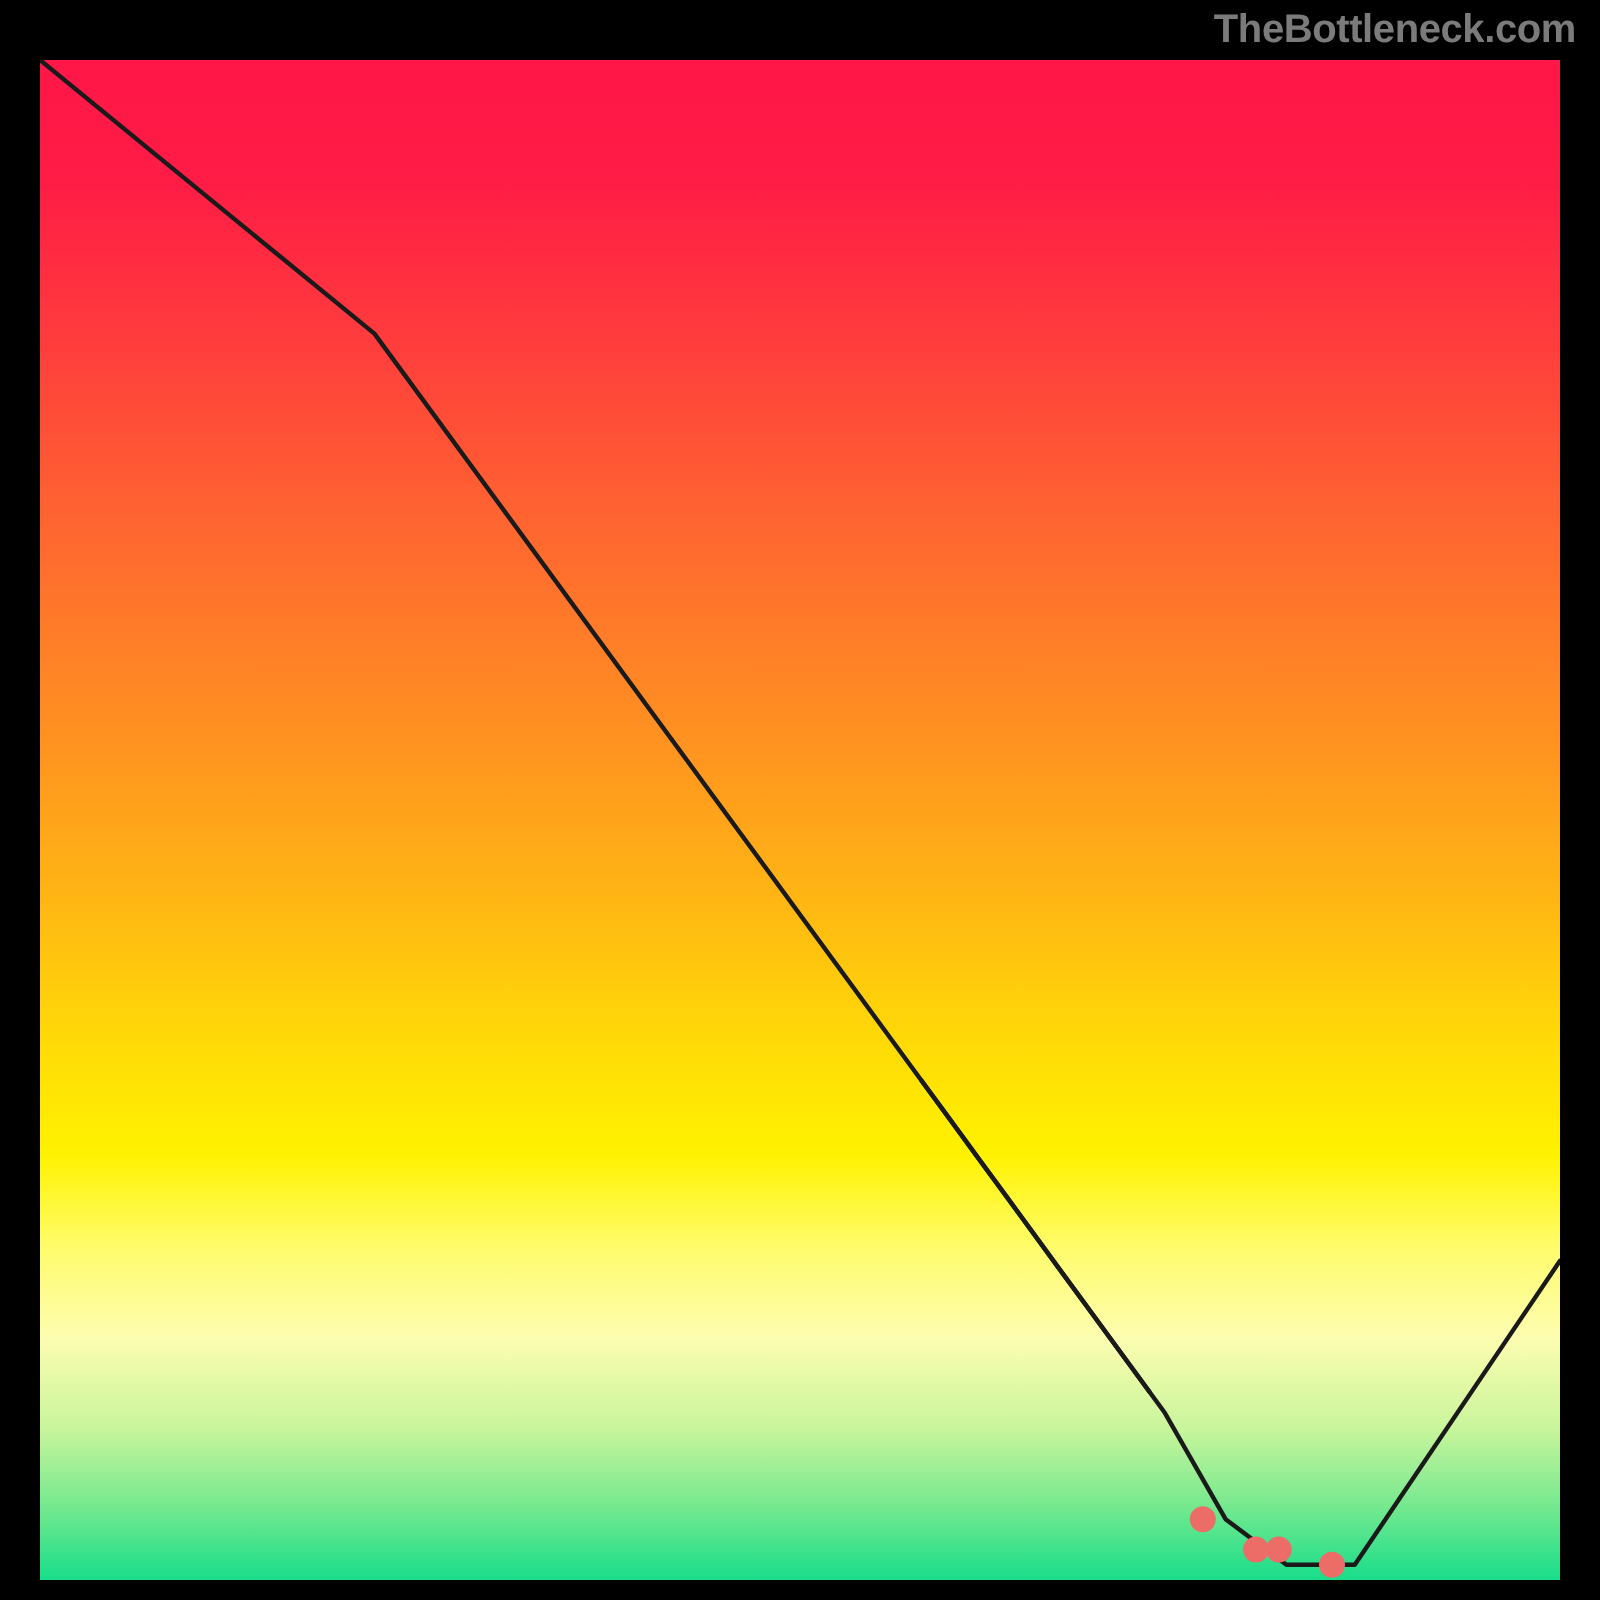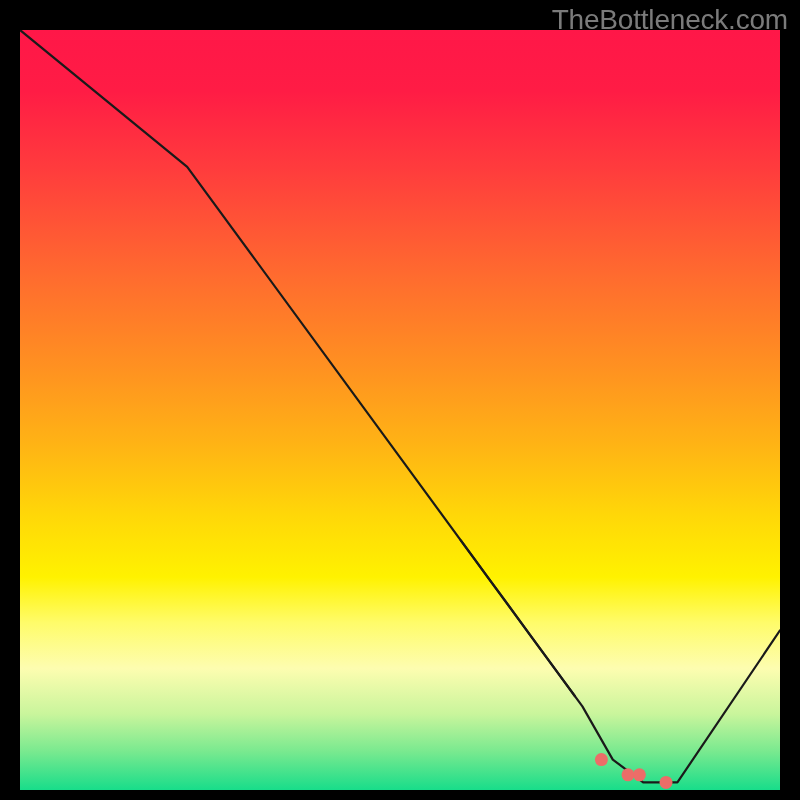--- a/index.html
+++ b/index.html
@@ -15,22 +15,22 @@
     position: relative;
     width: 800px;
     height: 800px;
     background: #000;
   }
   .attribution {
     position: absolute;
     top: 4px;
     right: 12px;
     color: #7b7b7b;
-    font-size: 28px;
-    font-weight: 400;
+    font-size: 20px;
+    font-weight: 700;
     letter-spacing: -0.2px;
   }
   .plot {
     position: absolute;
     left: 20px;
     top: 30px;
     width: 760px;
     height: 760px;
   }
   .gradient {

